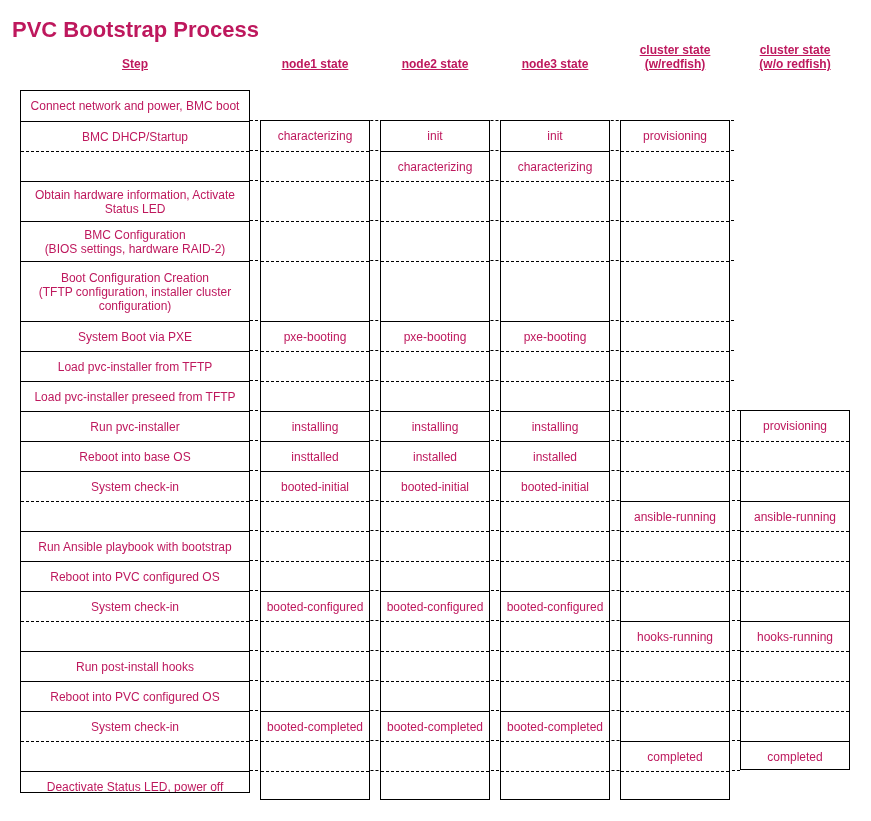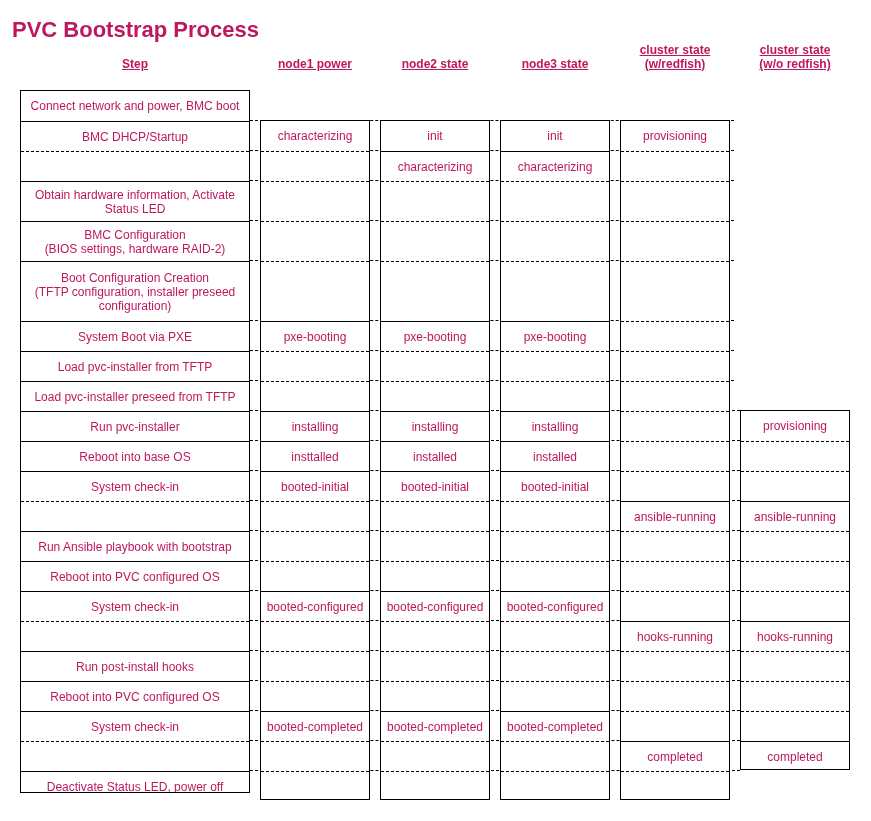--- a/index.html
+++ b/index.html
@@ -25,21 +25,21 @@
 <body>
 
 <div class="canvas">
 
   <div class="title">PVC Bootstrap Process</div>
 
   <div class="hdr" style="left:20px;width:230px">
       <span>Step</span>
     </div>
   <div class="hdr" style="left:260px;width:110px">
-      <span>node1 power</span>
+      <span>node1 state</span>
     </div>
   <div class="hdr" style="left:380px;width:110px">
       <span>node2 state</span>
     </div>
   <div class="hdr" style="left:500px;width:110px">
       <span>node3 state</span>
     </div>
   <div class="hdr" style="left:620px;width:110px">
       <span>cluster state</span>
       <span>(w/redfish)</span>
@@ -73,21 +73,21 @@
 
   <div class="col" style="left:20px;top:90px;width:230px;height:703px">
     <div class="c h30 b0">Connect network and power, BMC boot</div>
     <div class="c h30">BMC DHCP/Startup</div>
     <div class="c h30 bd"></div>
     <div class="c h40">Obtain hardware information, Activate
 Status LED</div>
     <div class="c h40">BMC Configuration
 (BIOS settings, hardware RAID-2)</div>
     <div class="c h60">Boot Configuration Creation
-(TFTP configuration, installer preseed
+(TFTP configuration, installer cluster
 configuration)</div>
     <div class="c h30">System Boot via PXE</div>
     <div class="c h30">Load pvc-installer from TFTP</div>
     <div class="c h30">Load pvc-installer preseed from TFTP</div>
     <div class="c h30">Run pvc-installer</div>
     <div class="c h30">Reboot into base OS</div>
     <div class="c h30">System check-in</div>
     <div class="c h30 bd"></div>
     <div class="c h30">Run Ansible playbook with bootstrap</div>
     <div class="c h30">Reboot into PVC configured OS</div>

